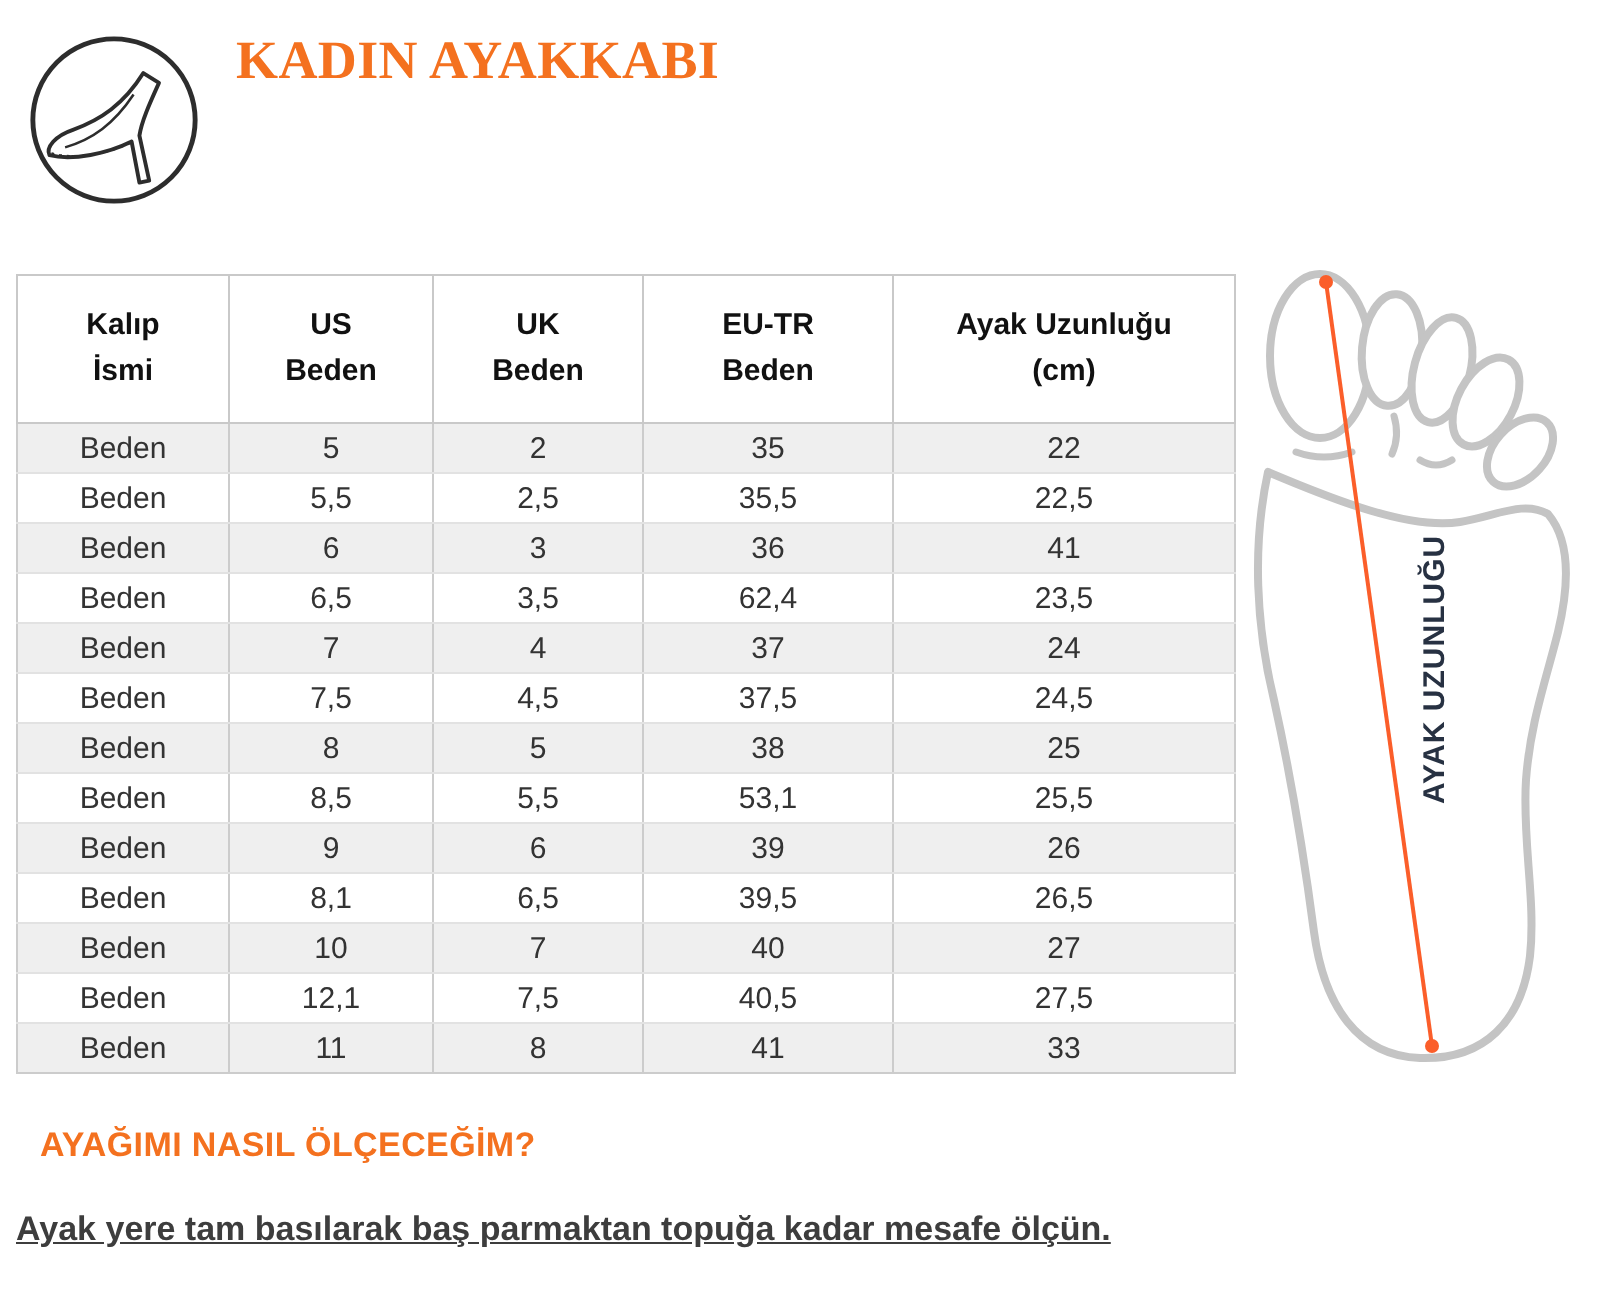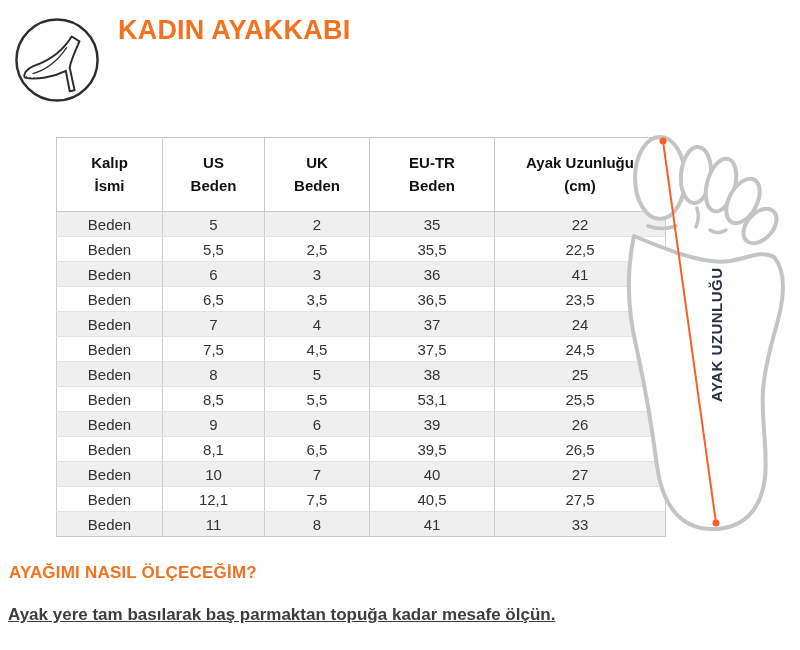--- a/index.html
+++ b/index.html
@@ -8,21 +8,21 @@
     background: #ffffff;
     font-family: "Liberation Sans", sans-serif;
     position: relative;
     overflow: hidden;
   }
   .logo {
     position: absolute; left: 13px; top: 16px;
     width: 88px; height: 88px;
   }
   .titles {
-    position: absolute; left: 118px; top: 14px; width: 665px;
+    position: absolute; left: 118px; top: 14px; width: 665px; font-family: Liberation Serif, serif;
   }
   .page-title {
     color: #f4711f;
     font-size: 27px;
     font-weight: 700;
     letter-spacing: 0.2px;
     line-height: 1.25;
   }
   .page-subtitle {
     margin-top: 6px;
@@ -35,21 +35,20 @@
   }
   .table-wrap {
     position: absolute; left: 8px; top: 137px;
   }
   table.size-table {
     border-collapse: collapse;
     table-layout: fixed;
     width: 609px;
     font-size: 15px;
     color: #333333;
-    margin-left: 48px;
   }
   table.size-table col:nth-child(1) { width: 106px; }
   table.size-table col:nth-child(2) { width: 102px; }
   table.size-table col:nth-child(3) { width: 105px; }
   table.size-table col:nth-child(4) { width: 125px; }
   table.size-table col:nth-child(5) { width: 171px; }
   table.size-table th {
     height: 74px;
     border: 1px solid #c9c9c9;
     background: #ffffff;
@@ -74,21 +73,21 @@
   table.size-table tbody tr:nth-child(even) { background: #ffffff; }
   table.size-table tbody tr:last-child td { border-bottom: 1px solid #cccccc; }
   .foot-figure {
     position: absolute; left: 622px; top: 128px;
     width: 170px; height: 412px;
   }
   svg text {
     font-family: "Liberation Sans", sans-serif;
   }
   .measure-heading {
-    position: absolute; left: 9px; top: 563px;
+    position: absolute; left: 20px; top: 563px;
     color: #f4711f;
     font-size: 17px;
     font-weight: 700;
     letter-spacing: 0.2px;
     text-align: center;
   }
   .measure-instruction {
     position: absolute; left: 8px; top: 605px;
     color: #3d3d3d;
     font-size: 17px;
@@ -170,21 +169,21 @@
           <td>Beden</td>
           <td>6</td>
           <td>3</td>
           <td>36</td>
           <td>41</td>
         </tr>
         <tr>
           <td>Beden</td>
           <td>6,5</td>
           <td>3,5</td>
-          <td>36,5</td>
+          <td>62,4</td>
           <td>23,5</td>
         </tr>
         <tr>
           <td>Beden</td>
           <td>7</td>
           <td>4</td>
           <td>37</td>
           <td>24</td>
         </tr>
         <tr>

